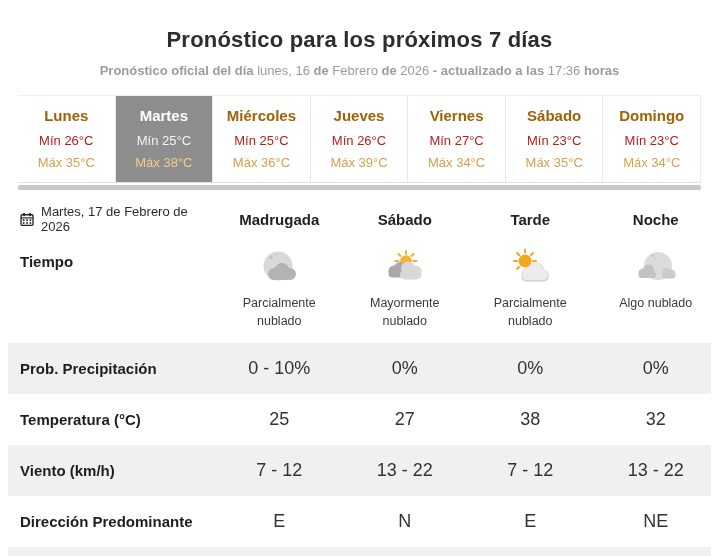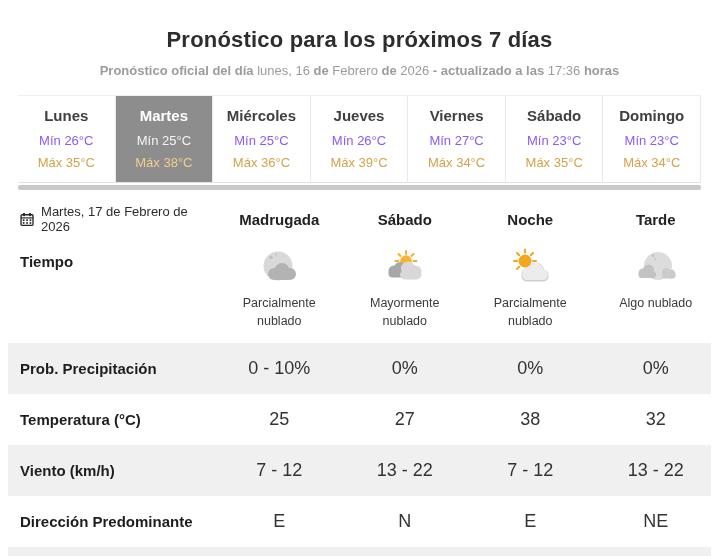--- a/index.html
+++ b/index.html
@@ -9,22 +9,22 @@
     background:#fff; font-family:"Liberation Sans", sans-serif;margin-top:11px;
   }
   
   .hdr { text-align:center; }
   .title { margin-top:16px; font-size:22px; font-weight:bold; color:#2d2d2d; letter-spacing:.2px; }
   .subtitle { margin-top:10px; font-size:13px; color:#9c9c9c; }
   .subtitle b { font-weight:700; }
   
   .day-strip { margin:17px 18px 0; display:flex; border-top:1px solid #efefef; border-bottom:1px solid #e2e2e2; }
   .day-cell { flex:1; text-align:center; padding:11px 0 12px; border-right:1px solid #e9e9e9; cursor:pointer; }
-  .day-name { font-size:15px; font-weight:700; color:#404040; }
-  .day-min { margin-top:9px; font-size:13px; color:#8b5cf6; }
+  .day-name { font-size:15px; font-weight:700; color:#a16207; }
+  .day-min { margin-top:9px; font-size:13px; color:#b91c1c; }
   .day-max { margin-top:7px; font-size:13px; color:#d5a14b; }
   .day-cell.selected { background:#8d8d8d; }
   .day-cell.selected .day-name { color:#ffffff; }
   .day-cell.selected .day-min { color:#f4f4f4; }
   .day-cell.selected .day-max { color:#f3cd8d; }
   .strip-scrollbar { margin:2px 18px 0; height:5px; background:#c9c9c9; border-radius:2px; }
   
   .table { margin:14px 8px 0; }
   .trow { display:flex; align-items:center;gap:15px; }
   .label-col { width:220px; padding-left:12px; }
@@ -106,22 +106,22 @@
               <rect x="10.9" y="7.8" width="1.9" height="1.9"></rect>
             <rect x="3.2" y="11" width="1.9" height="1.9"></rect>
               <rect x="7.05" y="11" width="1.9" height="1.9"></rect>
               <rect x="10.9" y="11" width="1.9" height="1.9"></rect>
           </g>
         </svg>
         <span>Martes, 17 de Febrero de 2026</span>
       </div>
       <div class="data-col period">Madrugada</div>
       <div class="data-col period">Sábado</div>
+      <div class="data-col period">Tarde</div>
       <div class="data-col period">Noche</div>
-      <div class="data-col period">Tarde</div>
     </div>
 
     <div class="trow tiempo">
       <div class="label-col tiempo-label">Tiempo</div>
 
       <div class="data-col cond">
         <svg viewBox="0 0 48 40" width="48" height="40" aria-hidden="true">
           <circle cx="23" cy="18" r="14.5" fill="#d9d9d9"></circle>
           <circle cx="16" cy="9.5" r="1.8" fill="#c0c0c0"></circle>
           <circle cx="21" cy="6.5" r="1.1" fill="#c6c6c6"></circle>

